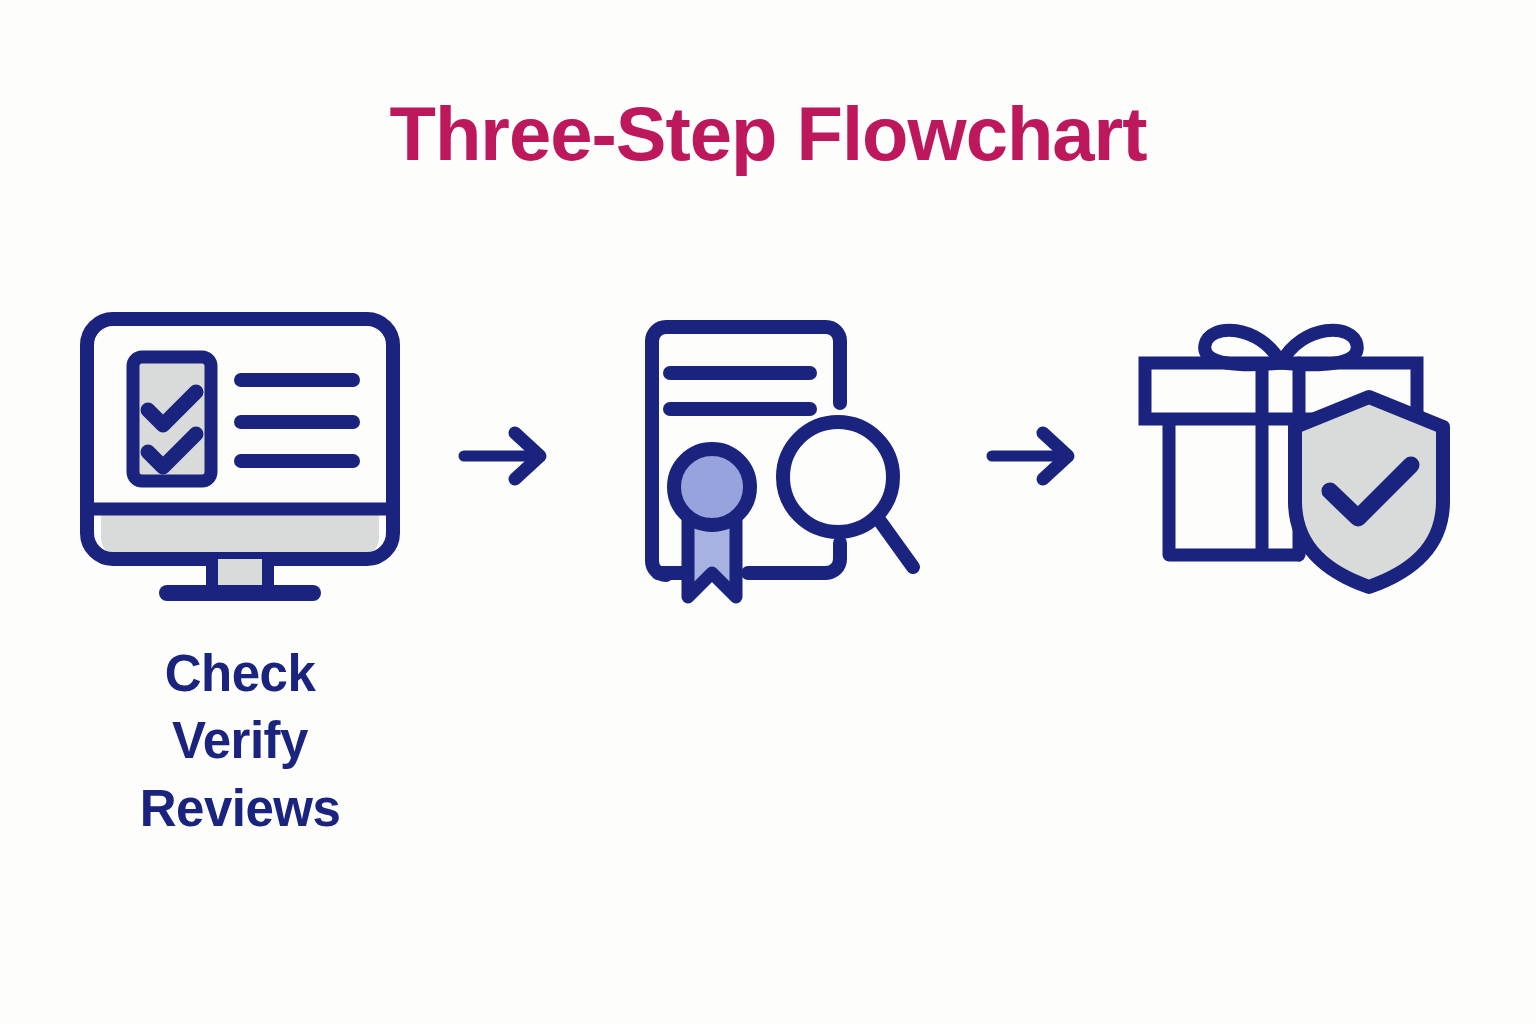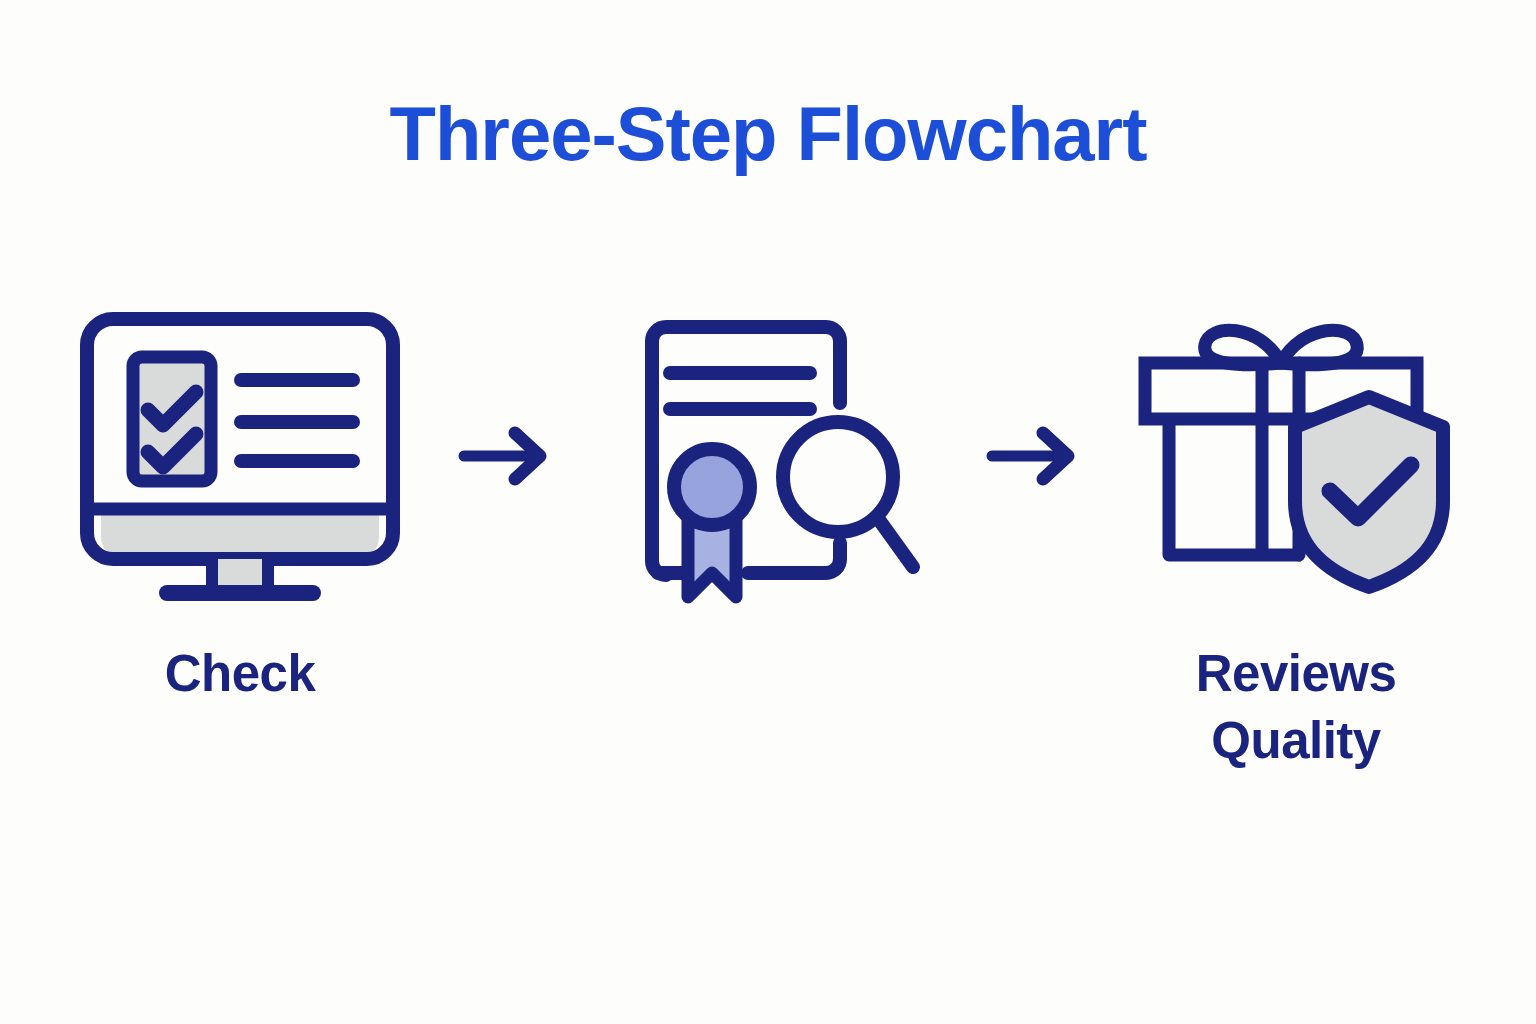--- a/index.html
+++ b/index.html
@@ -25,21 +25,21 @@
   
   .title {
     position: absolute;
     top: 96px;
     left: 0;
     width: 1536px;
     text-align: center;
     font-size: 76px;
     font-weight: bold;
     letter-spacing: -1px;
-    color: #1d4ed8;
+    color: #be185d;
     line-height: 1.0;
     white-space: nowrap;
   }
 
   
   .flow-row {
     position: absolute;
     top: 290px;
     left: 60px;
     width: 1416px;
@@ -68,20 +68,21 @@
     flex: 0 0 auto;
   }
 
   
   .labels-row {
     position: absolute;
     top: 640px;
     left: 60px;
     width: 1416px;
     display: flex;
+    flex-direction: column;
     justify-content: space-between;
     align-items: flex-start;
   }
 
   .label-cell {
     width: 360px;
     flex: 0 0 auto;
     text-align: center;
     color: #1a237e;
     font-size: 51px;
@@ -204,24 +205,24 @@
 
   <div class="labels-row">
 
     <div class="label-cell">
       <span class="label-line">Check</span>
     </div>
 
     <div class="label-spacer"></div>
 
     <div class="label-cell">
+      <span class="label-line">Verify</span>
     </div>
 
     <div class="label-spacer"></div>
 
     <div class="label-cell">
       <span class="label-line">Reviews</span>
-      <span class="label-line">Quality</span>
     </div>
 
   </div>
 
 </div>
 
 </body></html>

